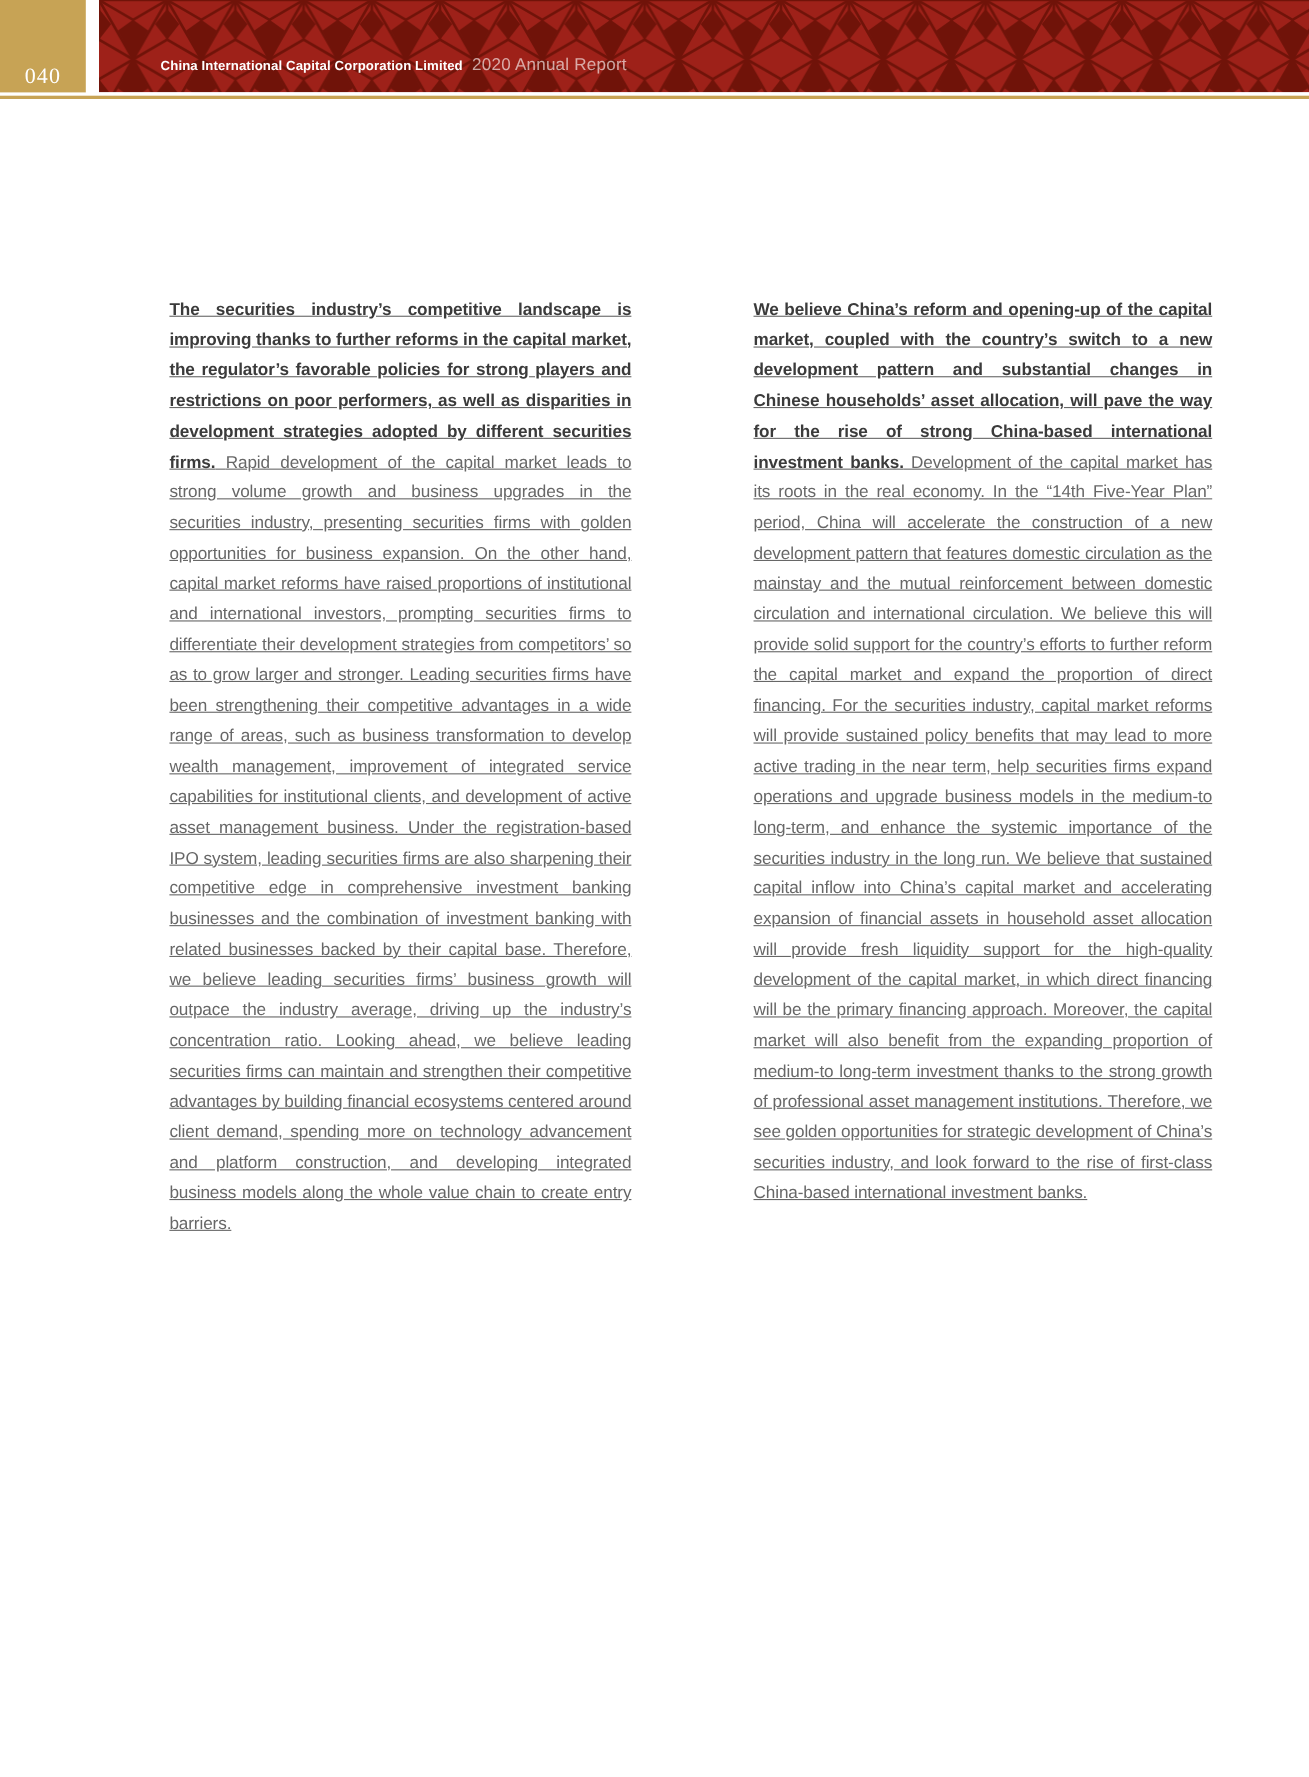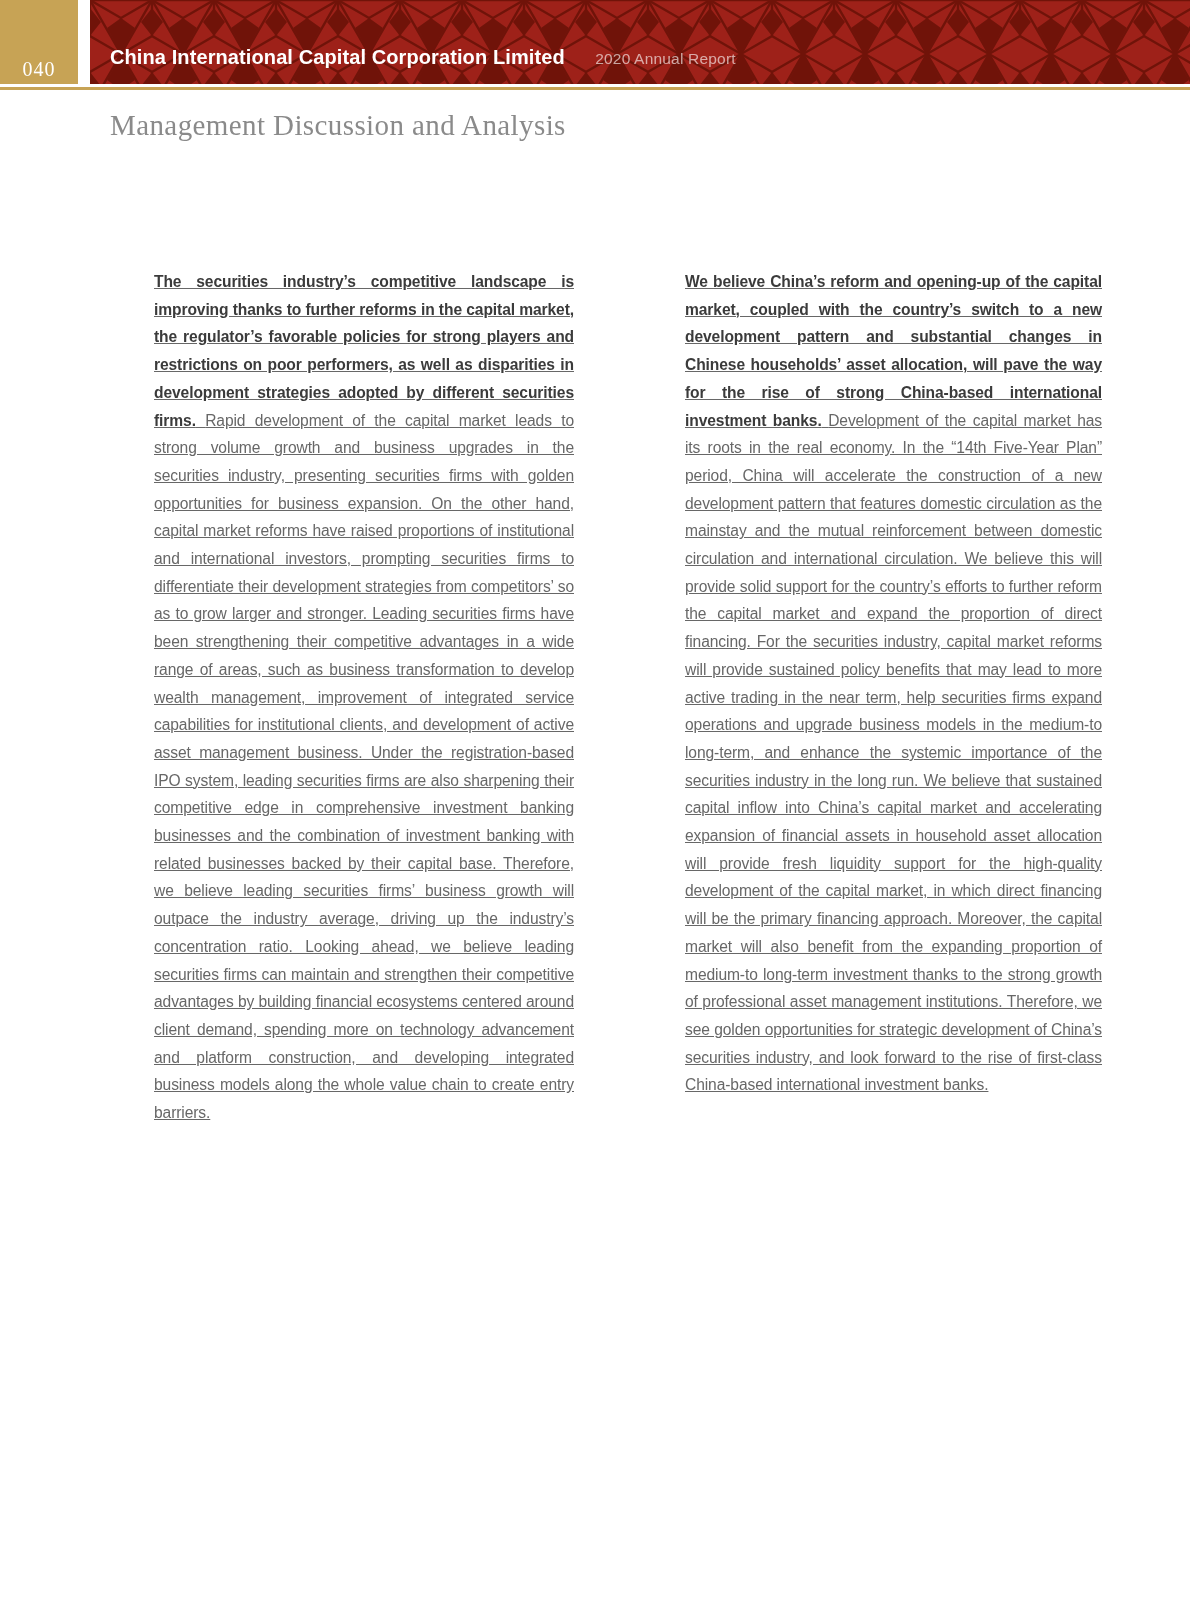--- a/index.html
+++ b/index.html
@@ -35,24 +35,24 @@
   .banner{
     position:absolute;top:0;left:90px;right:0;height:84px;
     overflow:hidden;
   }
   .banner-svg{position:absolute;top:0;left:0;width:100%;height:100%;display:block;}
   .banner-text{
     position:absolute;left:20px;bottom:15px;
     white-space:nowrap;
   }
   .company{
-    color:#ffffff;font-weight:bold;font-size:20px;letter-spacing:0.1px;
+    color:#ffffff;font-weight:bold;font-size:12px;letter-spacing:0.1px;margin-left:36px;
   }
   .report{
-    color:rgba(255,255,255,0.62);font-size:15.5px;margin-left:26px;letter-spacing:0.2px;
+    color:rgba(255,255,255,0.62);font-size:15.5px;margin-left:4px;letter-spacing:0.2px;
   }
   .gold-rule{
     position:absolute;top:87px;left:0;width:100%;height:3px;
     background:var(--gold,#C7A355);
   }
   
   .doc-title{
     position:absolute;top:109px;left:110px;
     font-family:"Liberation Serif","DejaVu Serif",serif;
     font-weight:400;
@@ -119,21 +119,20 @@
       </svg>
       <div class="banner-text">
         <span class="company">China International Capital Corporation Limited</span>
         <span class="report">2020 Annual Report</span>
       </div>
     </div>
   </header>
 
   <div class="gold-rule"></div>
 
-  <h1 class="doc-title">Management Discussion and Analysis</h1>
 
   <main class="columns">
     <section class="col left">
       <p class="para">
         <span class="lead">The securities industry’s competitive landscape is improving thanks to further reforms in the capital market, the regulator’s favorable policies for strong players and restrictions on poor performers, as well as disparities in development strategies adopted by different securities firms.</span>
         <span class="body-text">Rapid development of the capital market leads to strong volume growth and business upgrades in the securities industry, presenting securities firms with golden opportunities for business expansion. On the other hand, capital market reforms have raised proportions of institutional and international investors, prompting securities firms to differentiate their development strategies from competitors’ so as to grow larger and stronger. Leading securities firms have been strengthening their competitive advantages in a wide range of areas, such as business transformation to develop wealth management, improvement of integrated service capabilities for institutional clients, and development of active asset management business. Under the registration-based IPO system, leading securities firms are also sharpening their competitive edge in comprehensive investment banking businesses and the combination of investment banking with related businesses backed by their capital base. Therefore, we believe leading securities firms’ business growth will outpace the industry average, driving up the industry’s concentration ratio. Looking ahead, we believe leading securities firms can maintain and strengthen their competitive advantages by building financial ecosystems centered around client demand, spending more on technology advancement and platform construction, and developing integrated business models along the whole value chain to create entry barriers.</span>
       </p>
     </section>
     <section class="col right">
       <p class="para">

